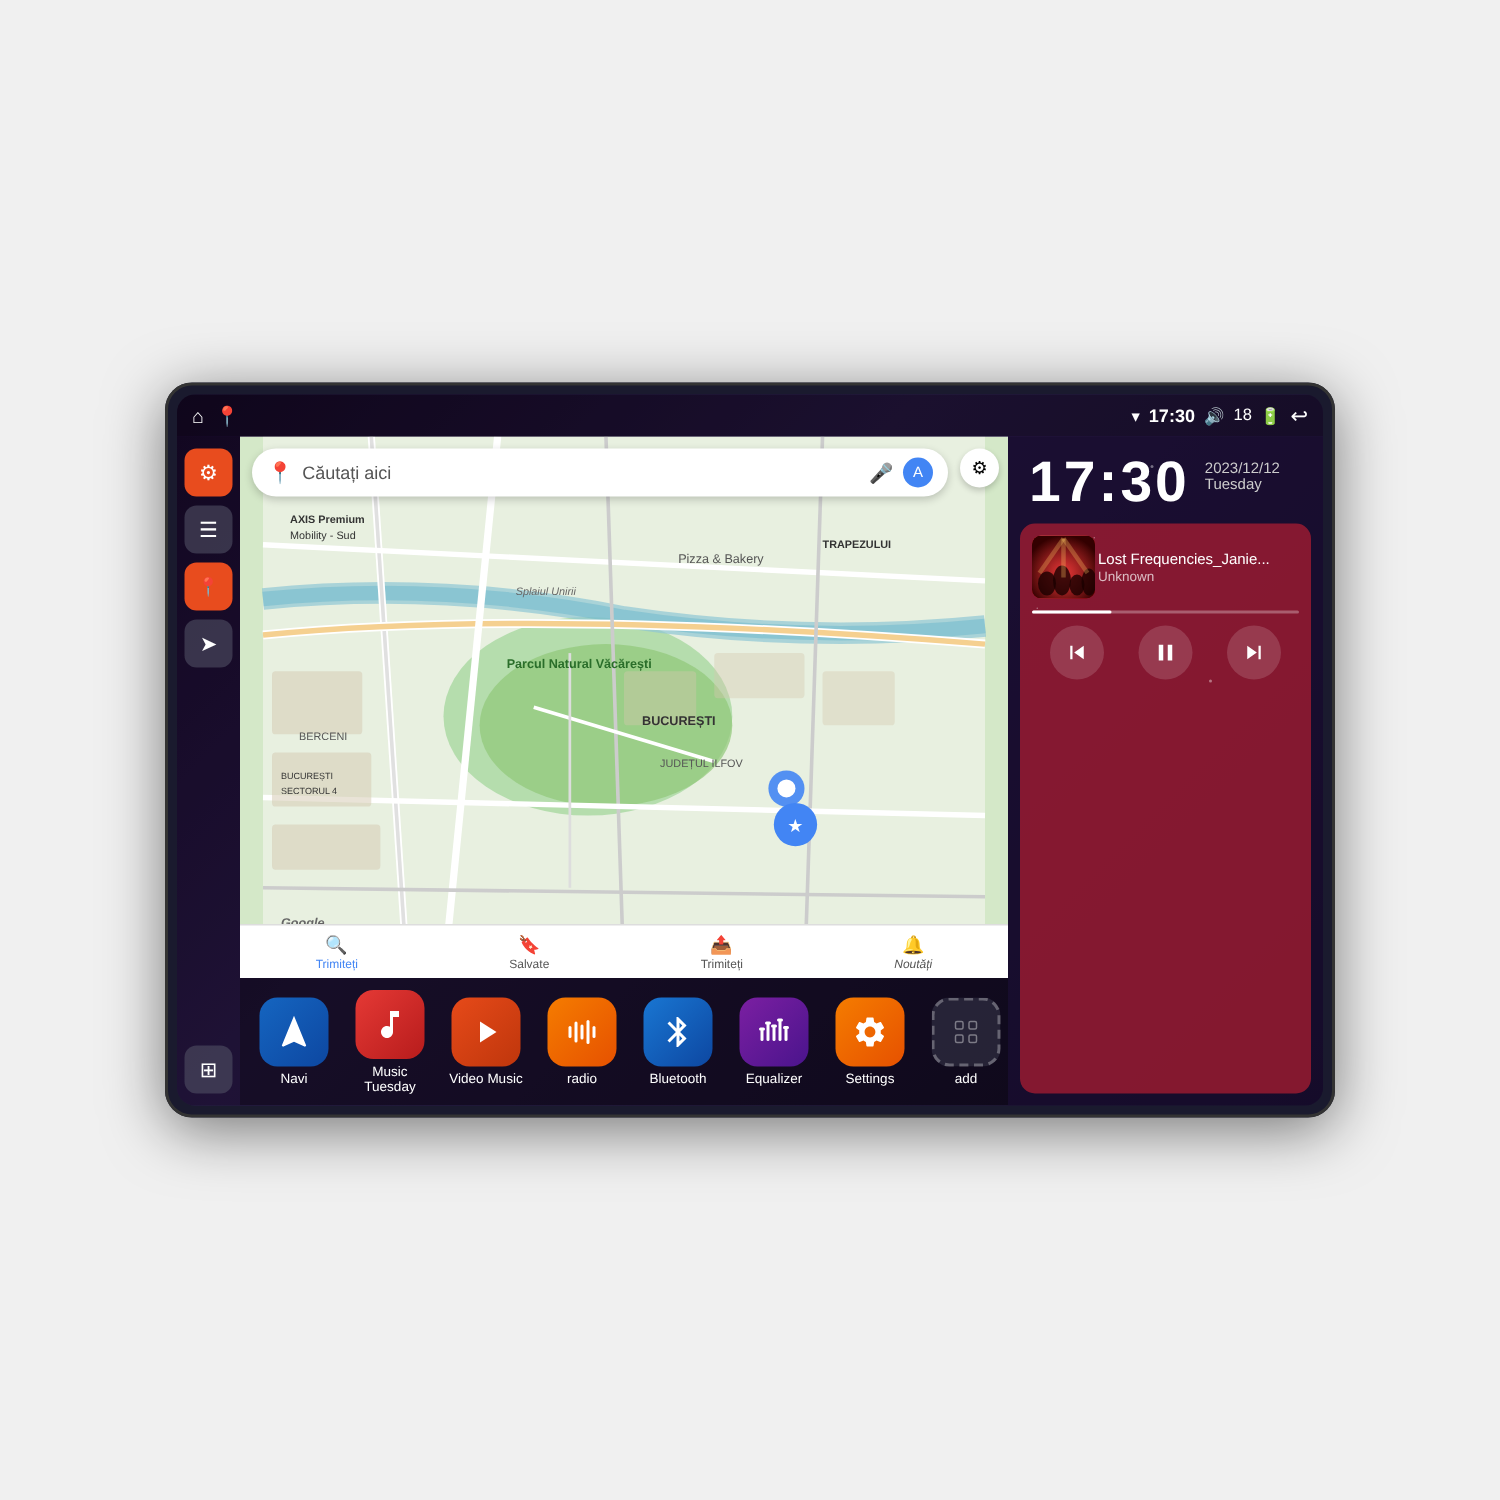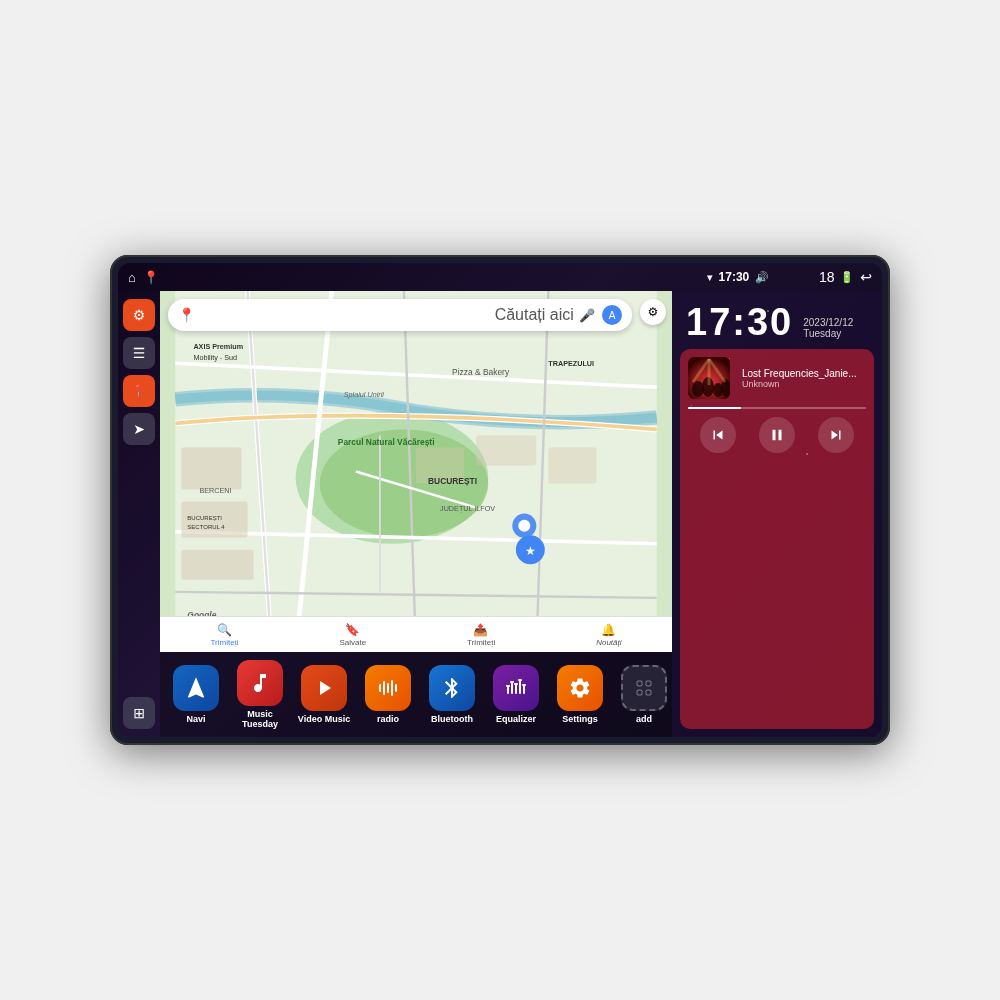--- a/index.html
+++ b/index.html
@@ -141,23 +141,22 @@
       border-radius: 16px;
       display: flex;
       align-items: center;
       padding: 0 10px;
       gap: 6px;
       box-shadow: 0 2px 6px rgba(0,0,0,0.2);
       z-index: 10;
     }
     .map-search-text {
       flex: 1;
-      font-size: 16px;
+      font-size: 12px;
       color: #555;
-      text-align: right;
     }
     .map-search-profile {
       width: 20px;
       height: 20px;
       border-radius: 50%;
       background: #4285f4;
       display: flex;
       align-items: center;
       justify-content: center;
       color: #fff;
@@ -224,21 +223,21 @@
     .clock-time {
       font-size: 38px;
       font-weight: bold;
       color: #fff;
       letter-spacing: 2px;
       line-height: 1;
     }
     .clock-date {
       display: flex;
       flex-direction: column;
-      margin-top: 14px;
+      margin-top: 4px;
     }
     .clock-date-text {
       font-size: 10px;
       color: #ccc;
     }
     .clock-day {
       font-size: 10px;
       color: #ccc;
     }
 
@@ -246,21 +245,21 @@
     .music-widget {
       margin: 0 8px 8px;
       background: rgba(180, 30, 50, 0.7);
       border-radius: 10px;
       padding: 8px;
       flex: 1;
     }
     .music-info {
       display: flex;
       align-items: center;
-      gap: 12px;
+      gap: 2px;
       margin-bottom: 8px;
     }
     .music-album-art {
       width: 42px;
       height: 42px;
       border-radius: 6px;
       background: linear-gradient(135deg, #ff6b6b, #8b0000);
       overflow: hidden;
       flex-shrink: 0;
       display: flex;
@@ -318,21 +317,20 @@
     .app-grid-area {
       background: rgba(0,0,0,0.5);
       padding: 8px 6px;
       flex-shrink: 0;
     }
     .app-grid {
       display: flex;
       align-items: center;
       justify-content: space-around;
       gap: 4px;
-      font-weight: bold;
     }
     .app-item {
       display: flex;
       flex-direction: column;
       align-items: center;
       gap: 3px;
       cursor: pointer;
       min-width: 60px;
     }
     .app-icon {
@@ -391,21 +389,21 @@
 
     <div class="status-bar">
       <div class="status-left">
         <span class="status-icon">⌂</span>
         <span class="status-icon">📍</span>
       </div>
       <div class="status-right">
         <span style="font-size:11px;">▾</span>
         <span class="status-time">17:30</span>
         <span>🔊</span>
-        <span style="font-size:14px;color:#fff;margin-left:44px;">18</span>
+        <span style="font-size:11px;color:#fff;">18</span>
         <span>🔋</span>
         <span style="font-size:14px;color:#fff;cursor:pointer;">↩</span>
       </div>
     </div>
 
     <div class="main-area">
 
       <div class="sidebar">
         <div class="sidebar-btn orange">
           <span style="color:#fff;font-size:14px;">⚙</span>

